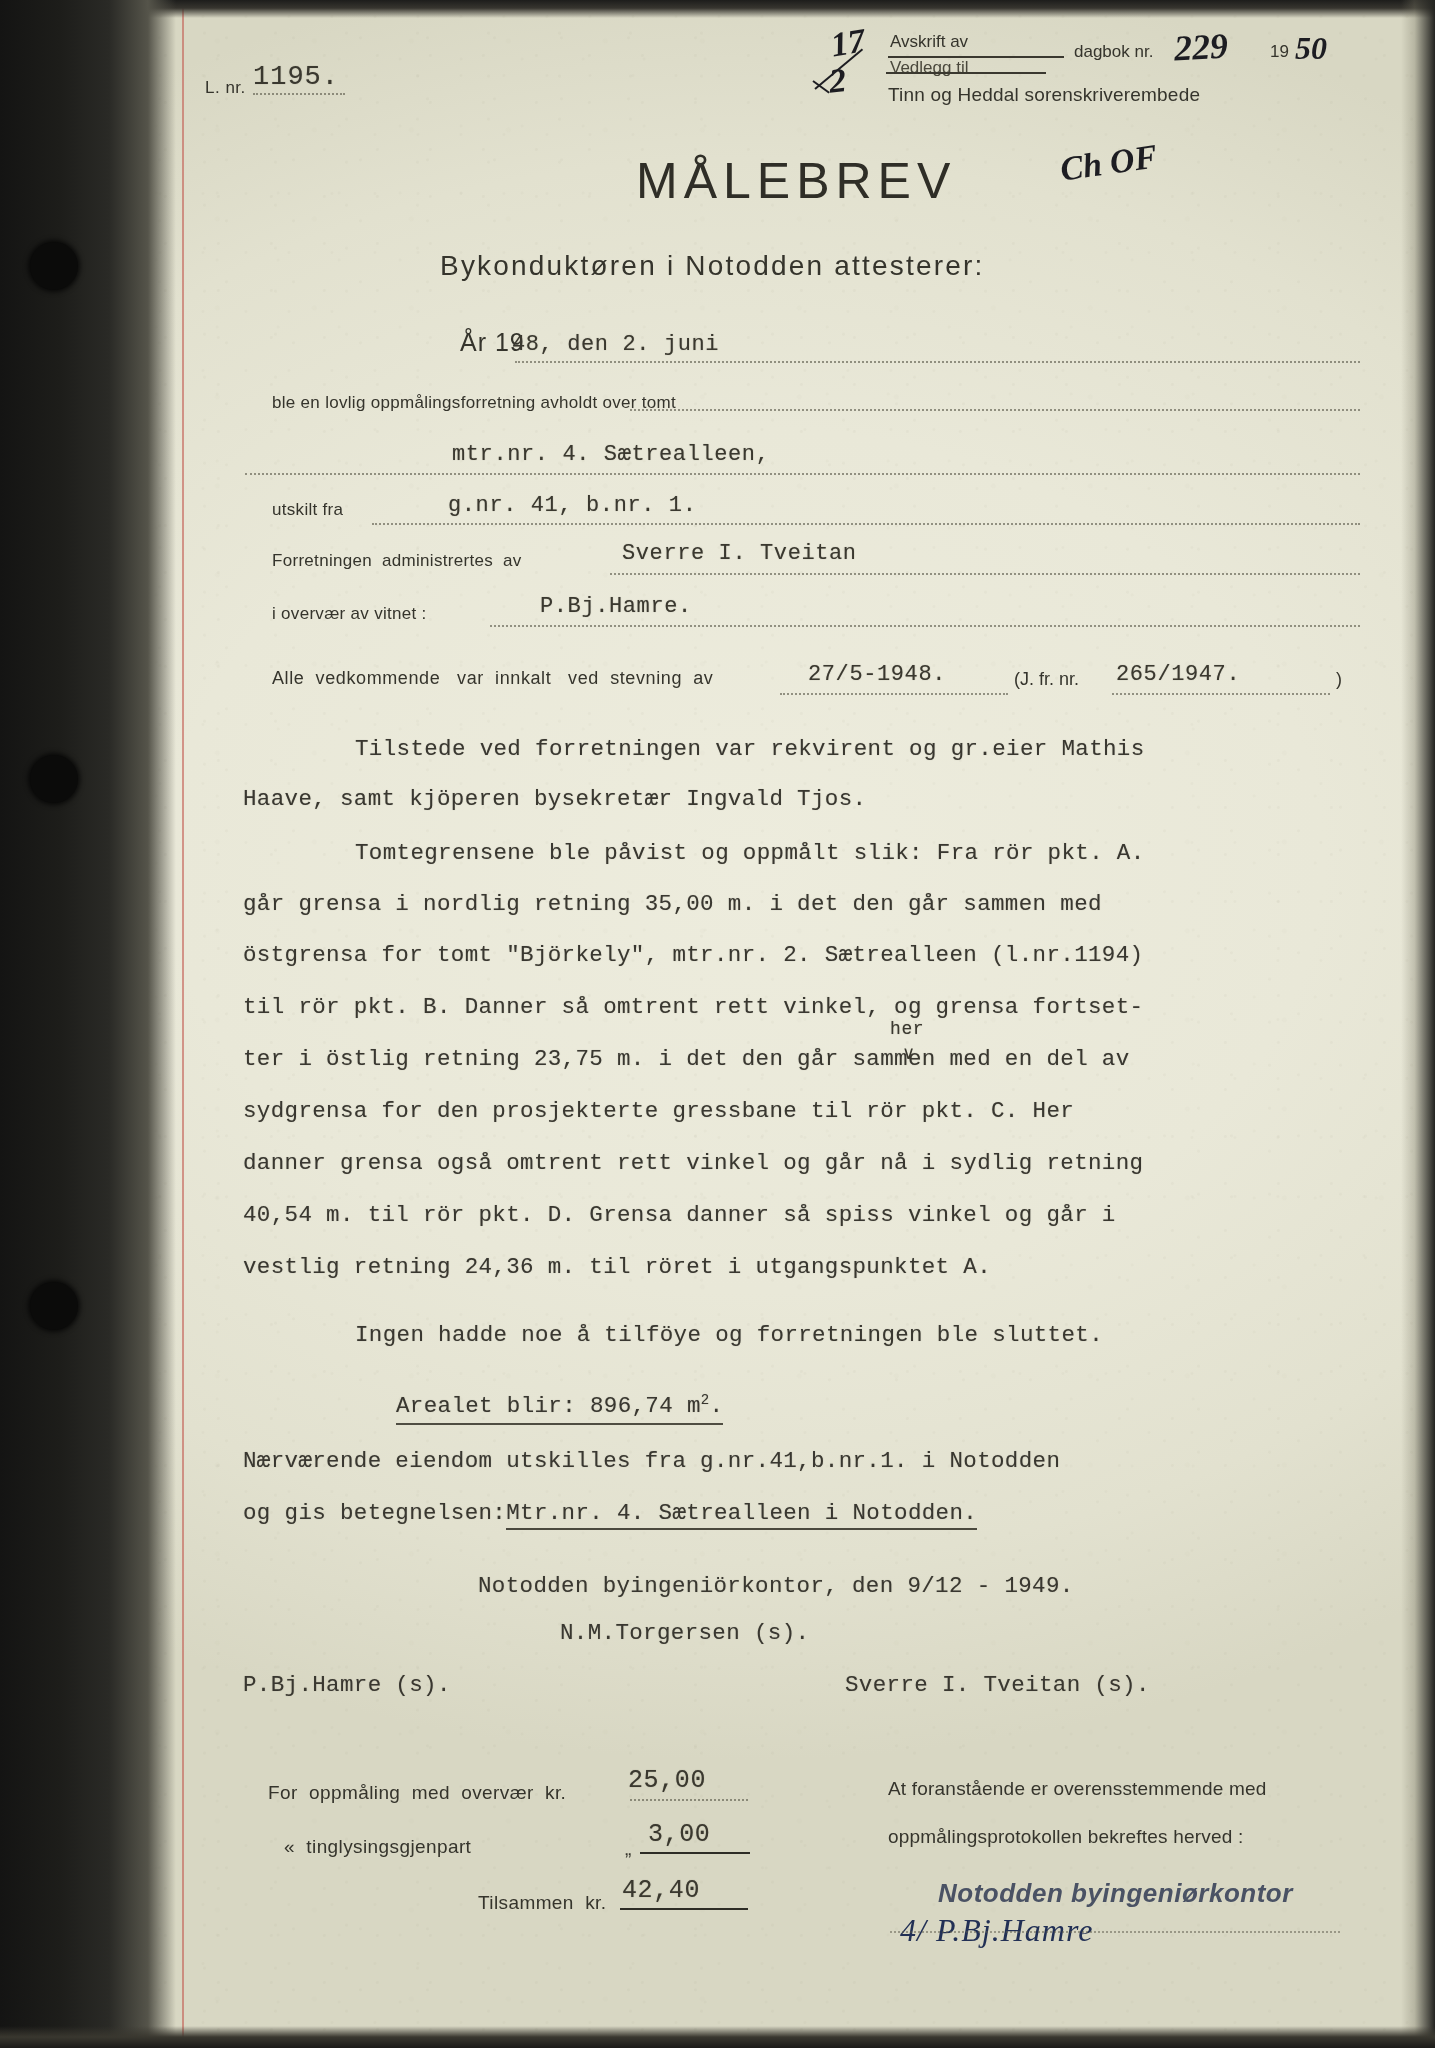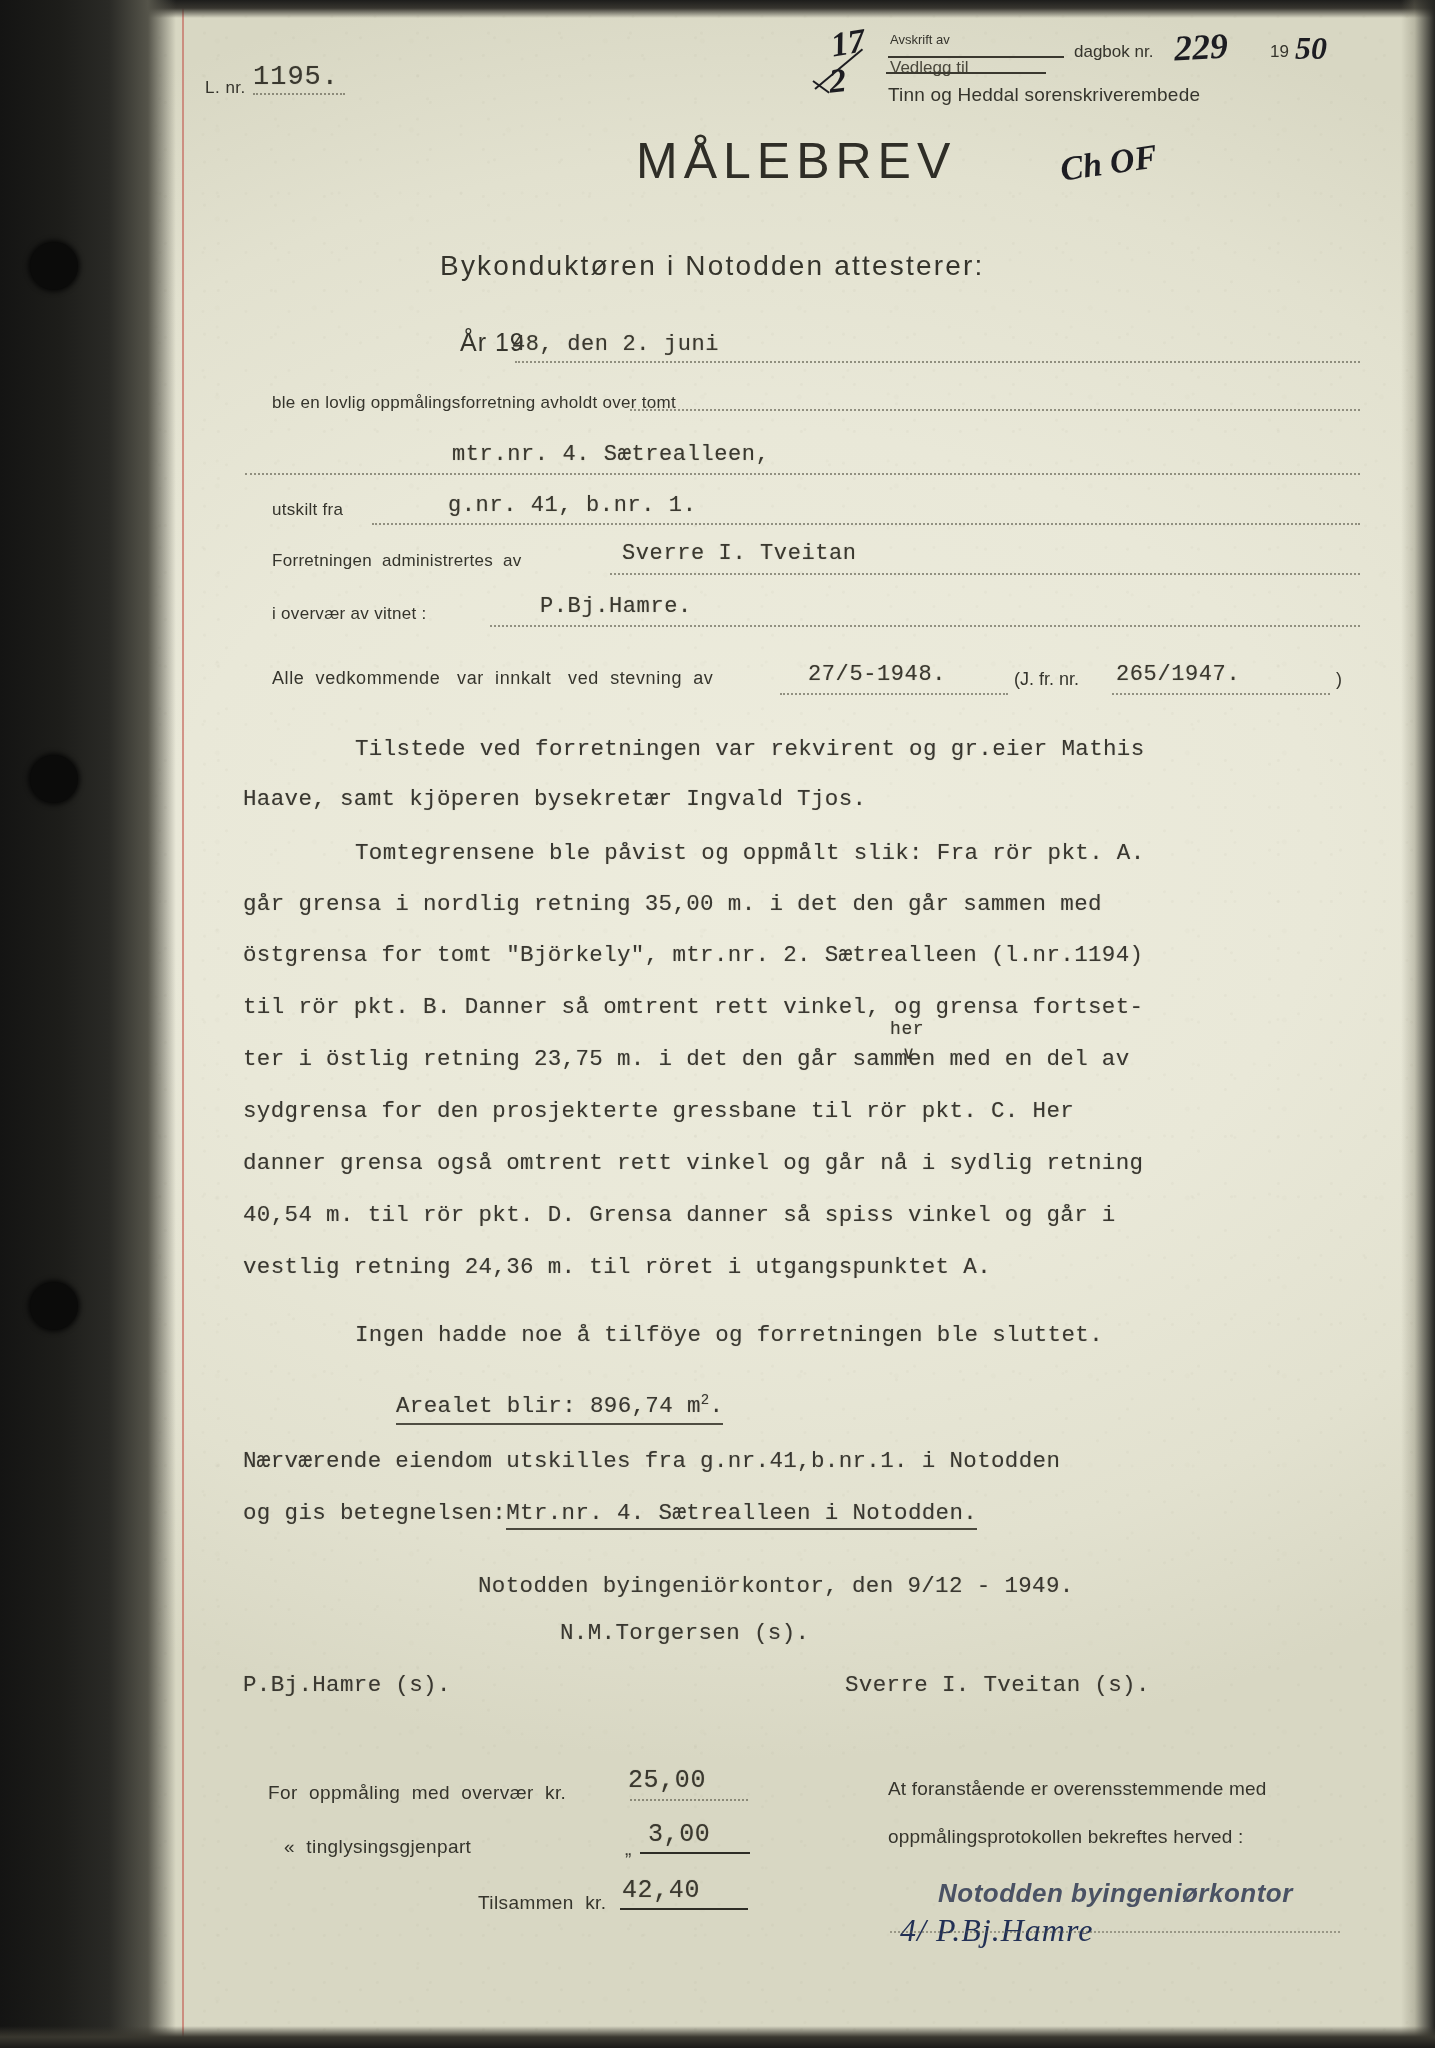--- a/index.html
+++ b/index.html
@@ -122,33 +122,33 @@
   #hdr-lnr-dots  { left: 253px; top: 92px; width: 92px; }
 
   #hdr-frac { left: 817px; top: 22px; width: 70px; height: 80px; }
   #hdr-frac .num { position:absolute; left: 14px; top: 2px; font-size: 34px; font-weight: 600; transform: rotate(-9deg); }
   #hdr-frac .den { position:absolute; left: 12px; top: 40px; font-size: 34px; font-weight: 600; transform: rotate(-6deg); }
   #hdr-frac .bar { position:absolute; left: -2px; top: 66px; width: 62px; height: 2px;
                    background: #1d1d22; transform: rotate(-40deg); transform-origin: left center; }
   #hdr-frac .tick { position:absolute; left: -4px; top: 58px; width: 20px; height: 2px;
                    background: #1d1d22; transform: rotate(36deg); transform-origin: left center; }
 
-  #hdr-avskrift { left: 890px; top: 32px; font-size: 13px; }
+  #hdr-avskrift { left: 890px; top: 32px; font-size: 17px; }
   #hdr-vedlegg  { left: 890px; top: 58px; font-size: 17px; color: #4a483c; }
   #hdr-strike-rule { left: 888px; top: 56px; width: 176px; height: 2px; background: #3a382f; }
   #hdr-strike-through { left: 886px; top: 72px; width: 160px; height: 2px; background: #3a382f; }
   #hdr-dagbok { left: 1074px; top: 42px; font-size: 17px; }
   #hdr-dagbok-nr { left: 1174px; top: 26px; font-size: 36px; font-weight: 600; transform: rotate(-3deg); }
   #hdr-year-prefix { left: 1270px; top: 42px; font-size: 17px; }
   #hdr-year-suffix { left: 1295px; top: 30px; font-size: 32px; font-weight: 600; }
   #hdr-office { left: 888px; top: 84px; font-size: 19px; letter-spacing: .2px; }
 
   
   #doc-title {
-    left: 636px; top: 132px;
+    left: 636px; top: 152px;
     font-size: 50px; font-weight: 400;
     letter-spacing: 6px;
     color: #2f2e27;
   }
   #title-initials { left: 1060px; top: 144px; font-size: 34px; font-weight: 600; transform: rotate(-8deg); }
 
   #attest-line { left: 440px; top: 250px; font-size: 28px; letter-spacing: 2.2px; }
 
   
   #f-year-label { left: 460px; top: 328px; font-size: 25px; letter-spacing: 1px; }

